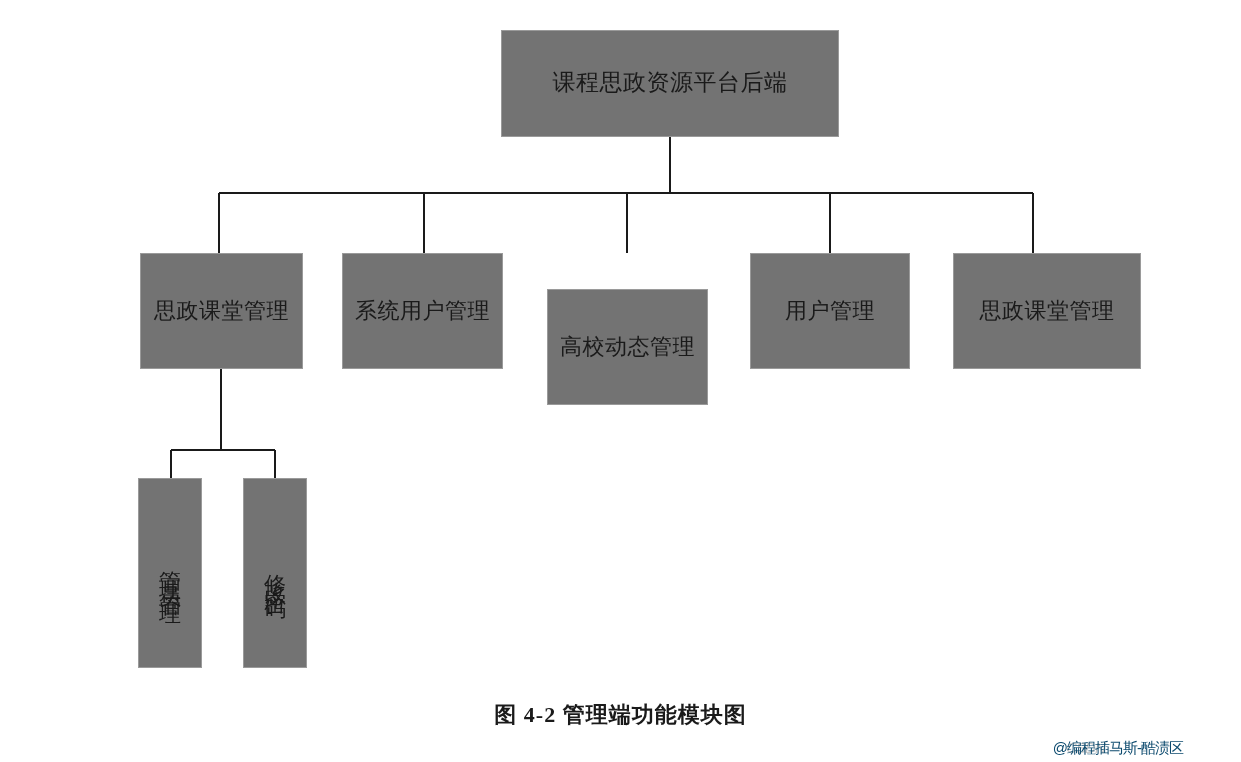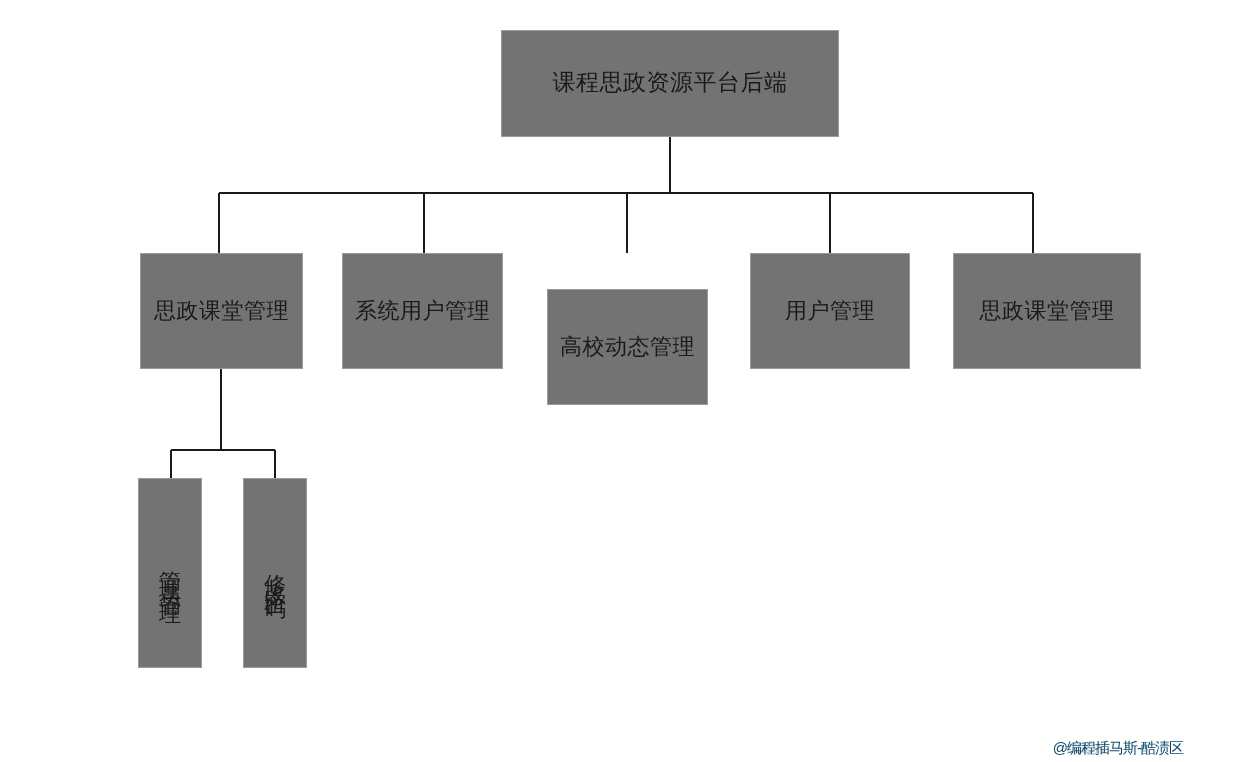--- a/index.html
+++ b/index.html
@@ -178,18 +178,19 @@
   </div>
 
   <div class="node node-level3" id="node-admin-manage">
     <span class="node-label">管理员管理</span>
   </div>
 
   <div class="node node-level3" id="node-change-pwd">
     <span class="node-label">修改密码</span>
   </div>
 
+  <div id="figure-caption">图 4-2  管理端功能模块图</div>
 
   <div id="watermark">
     <span class="wm-a">CSDN</span><span class="wm-b">@编程插马斯-酷渍区</span>
   </div>
 
 </div>
 
 </body></html>

